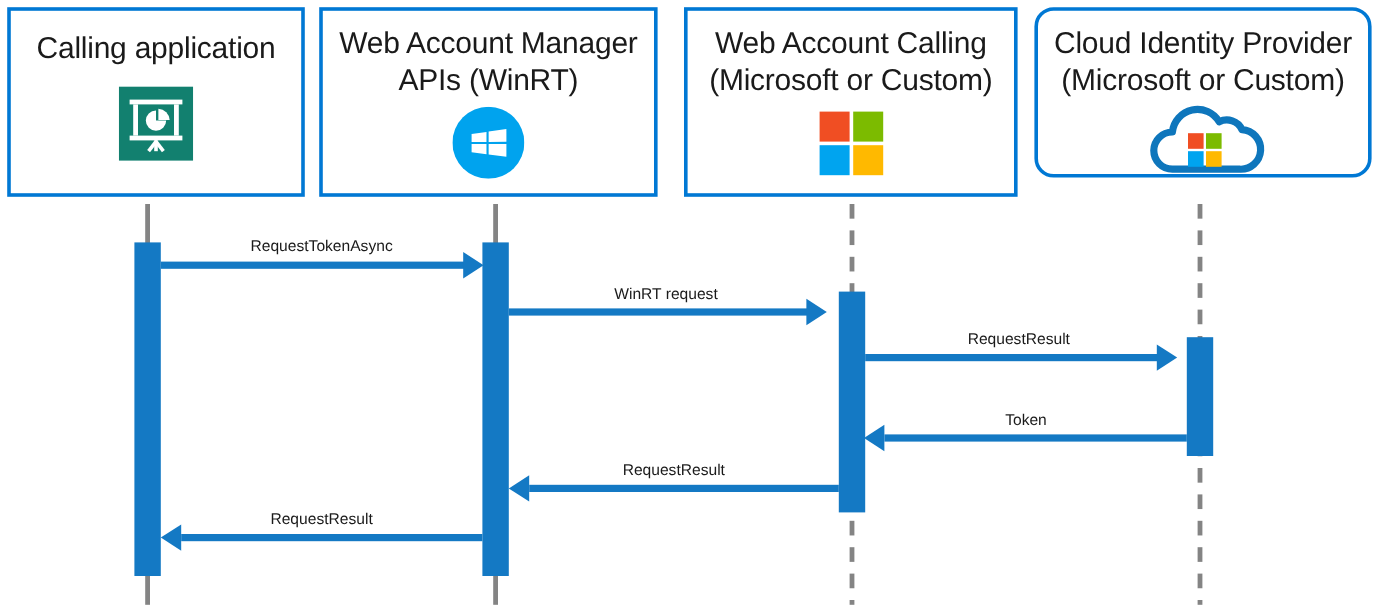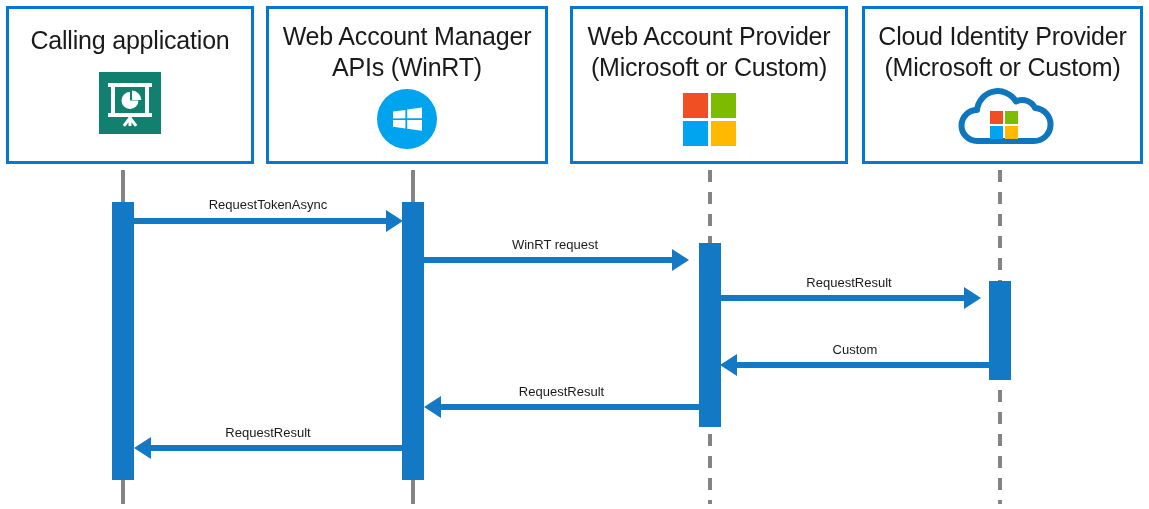--- a/index.html
+++ b/index.html
@@ -123,33 +123,33 @@
         <circle cx="30" cy="30" r="30" fill="#00A3EE"></circle>
         <path d="M16 22.6 L28.4 20.9 L28.4 29.3 L16 29.4 Z" fill="#ffffff"></path>
         <path d="M30.2 20.6 L45 18.6 L45 29.2 L30.2 29.3 Z" fill="#ffffff"></path>
         <path d="M16 31.1 L28.4 31.1 L28.4 39.5 L16 37.8 Z" fill="#ffffff"></path>
         <path d="M30.2 31.1 L45 31.1 L45 41.7 L30.2 39.7 Z" fill="#ffffff"></path>
       </svg>
     </div>
   </div>
 
   <div class="participant-box" style="left:570px; top:6px; width:278px; height:158px;">
-    <div class="participant-title" style="margin-top:12px;">Web Account Provider
+    <div class="participant-title" style="margin-top:12px;">Web Account Calling
 (Microsoft or Custom)</div>
     <div class="participant-icon" style="margin-top:10px;">
       <div class="ms-logo">
         <div class="ms-sq" style="background:#F04E23;"></div>
         <div class="ms-sq" style="background:#7CBB00;"></div>
         <div class="ms-sq" style="background:#00A4EF;"></div>
         <div class="ms-sq" style="background:#FFB900;"></div>
       </div>
     </div>
   </div>
 
-  <div class="participant-box" style="left:862px; top:6px; width:281px; height:158px;">
+  <div class="participant-box" style="left:862px; top:6px; width:281px; height:142px;border-radius:16px;">
     <div class="participant-title" style="margin-top:12px;">Cloud Identity Provider
 (Microsoft or Custom)</div>
     <div class="participant-icon" style="margin-top:4px;">
       <svg width="112" height="62" viewBox="0 0 112 62" aria-hidden="true">
         <path d="M30 54 A15.5 15.5 0 0 1 30 23 A21 21 0 0 1 69 14.5 A14 14 0 0 1 88 21 A16.5 16.5 0 0 1 86 54 Z" fill="none" stroke="#0E76BC" stroke-width="6" stroke-linejoin="round"></path>
         <rect x="43" y="24" width="13" height="13" fill="#F04E23"></rect>
         <rect x="58" y="24" width="13" height="13" fill="#7CBB00"></rect>
         <rect x="43" y="39" width="13" height="13" fill="#00A4EF"></rect>
         <rect x="58" y="39" width="13" height="13" fill="#FFB900"></rect>
       </svg>
@@ -171,21 +171,21 @@
   <div class="msg-head right" style="left:386px; top:210px;"></div>
 
   <div class="msg-label" style="left:424px; top:234px; width:262px;">WinRT request</div>
   <div class="msg-line" style="left:424px; top:257px; width:250px;"></div>
   <div class="msg-head right" style="left:672px; top:249px;"></div>
 
   <div class="msg-label" style="left:721px; top:272px; width:256px;">RequestResult</div>
   <div class="msg-line" style="left:721px; top:295px; width:245px;"></div>
   <div class="msg-head right" style="left:964px; top:287px;"></div>
 
-  <div class="msg-label" style="left:721px; top:339px; width:268px;">Custom</div>
+  <div class="msg-label" style="left:721px; top:339px; width:268px;">Token</div>
   <div class="msg-line" style="left:737px; top:362px; width:252px;"></div>
   <div class="msg-head left" style="left:720px; top:354px;"></div>
 
   <div class="msg-label" style="left:424px; top:381px; width:275px;">RequestResult</div>
   <div class="msg-line" style="left:441px; top:404px; width:258px;"></div>
   <div class="msg-head left" style="left:424px; top:396px;"></div>
 
   <div class="msg-label" style="left:134px; top:422px; width:268px;">RequestResult</div>
   <div class="msg-line" style="left:151px; top:445px; width:251px;"></div>
   <div class="msg-head left" style="left:134px; top:437px;"></div>

